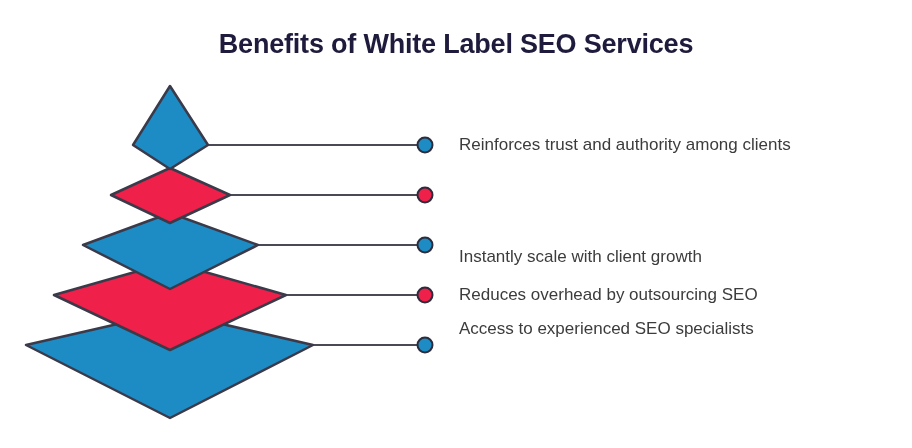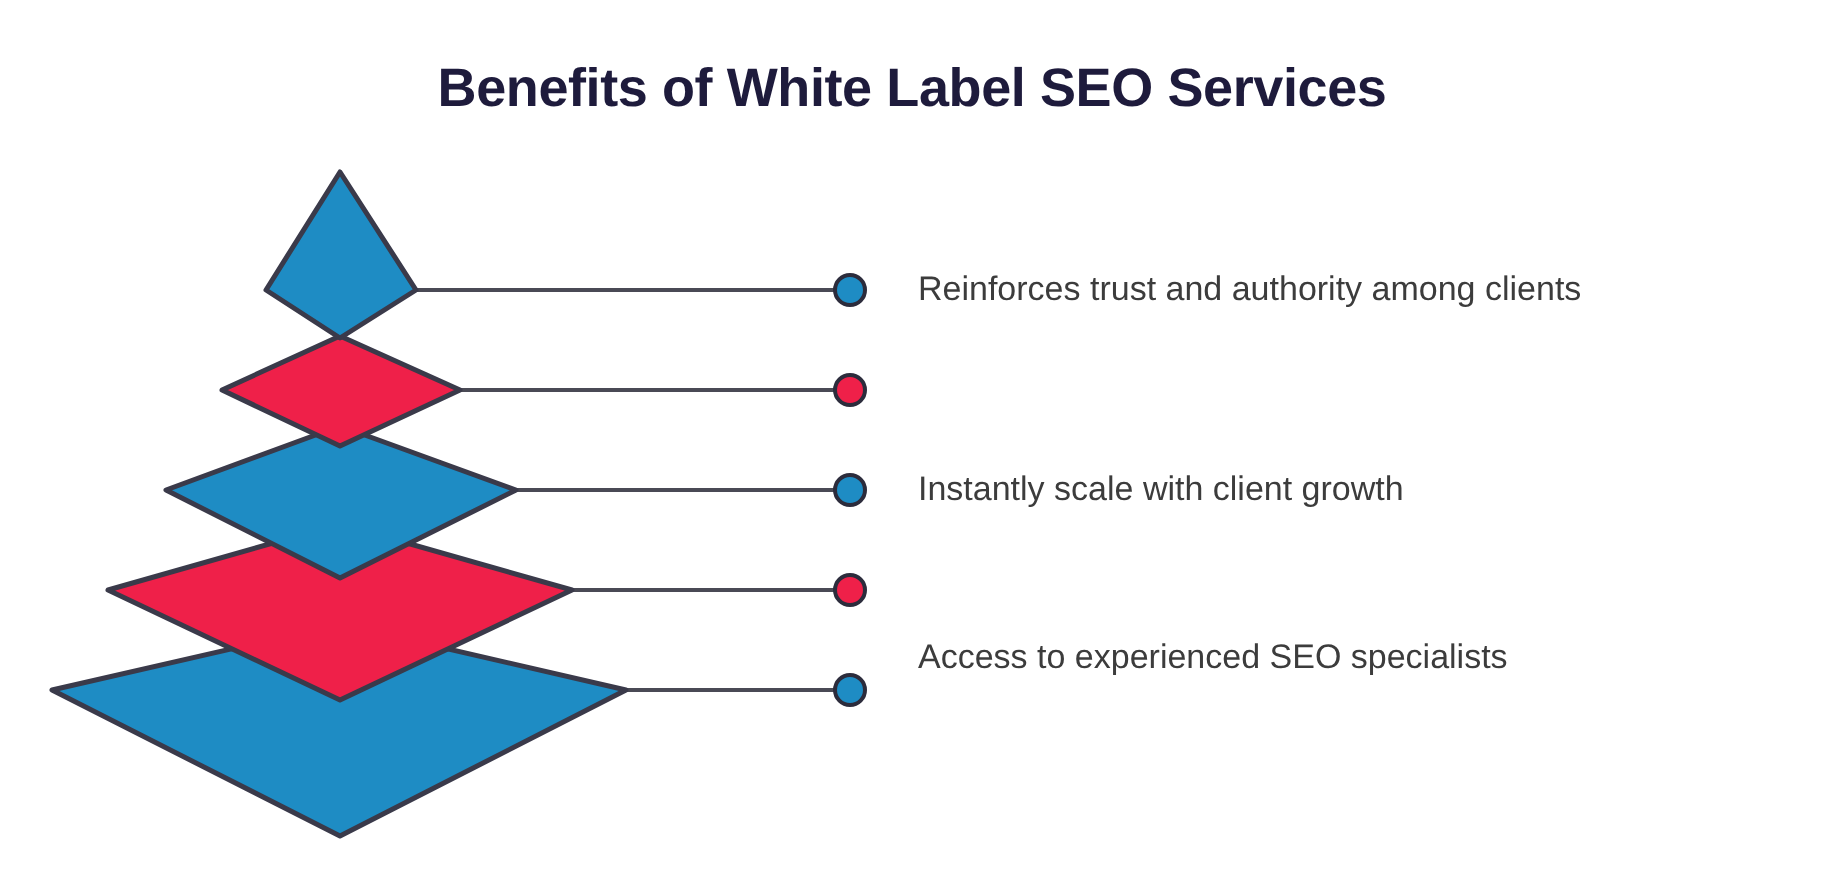--- a/index.html
+++ b/index.html
@@ -79,20 +79,23 @@
     <circle cx="425" cy="145" r="7.5" fill="#1e8cc4" stroke="#2c2c3c" stroke-width="2"></circle>
     <circle cx="425" cy="195" r="7.5" fill="#ef2049" stroke="#2c2c3c" stroke-width="2"></circle>
     <circle cx="425" cy="245" r="7.5" fill="#1e8cc4" stroke="#2c2c3c" stroke-width="2"></circle>
     <circle cx="425" cy="295" r="7.5" fill="#ef2049" stroke="#2c2c3c" stroke-width="2"></circle>
     <circle cx="425" cy="345" r="7.5" fill="#1e8cc4" stroke="#2c2c3c" stroke-width="2"></circle>
   </svg>
 
   <div class="label-row" style="top:132px">
     <span class="label-text">Reinforces trust and authority among clients</span>
   </div>
-  <div class="label-row" style="top:232px">
+  <div class="label-row" style="top:244px">
     <span class="label-text">Instantly scale with client growth</span>
+  </div>
+  <div class="label-row" style="top:282px">
+    <span class="label-text">Reduces overhead by outsourcing SEO</span>
   </div>
   <div class="label-row" style="top:316px">
     <span class="label-text">Access to experienced SEO specialists</span>
   </div>
 
 </div>
 
 </body></html>

